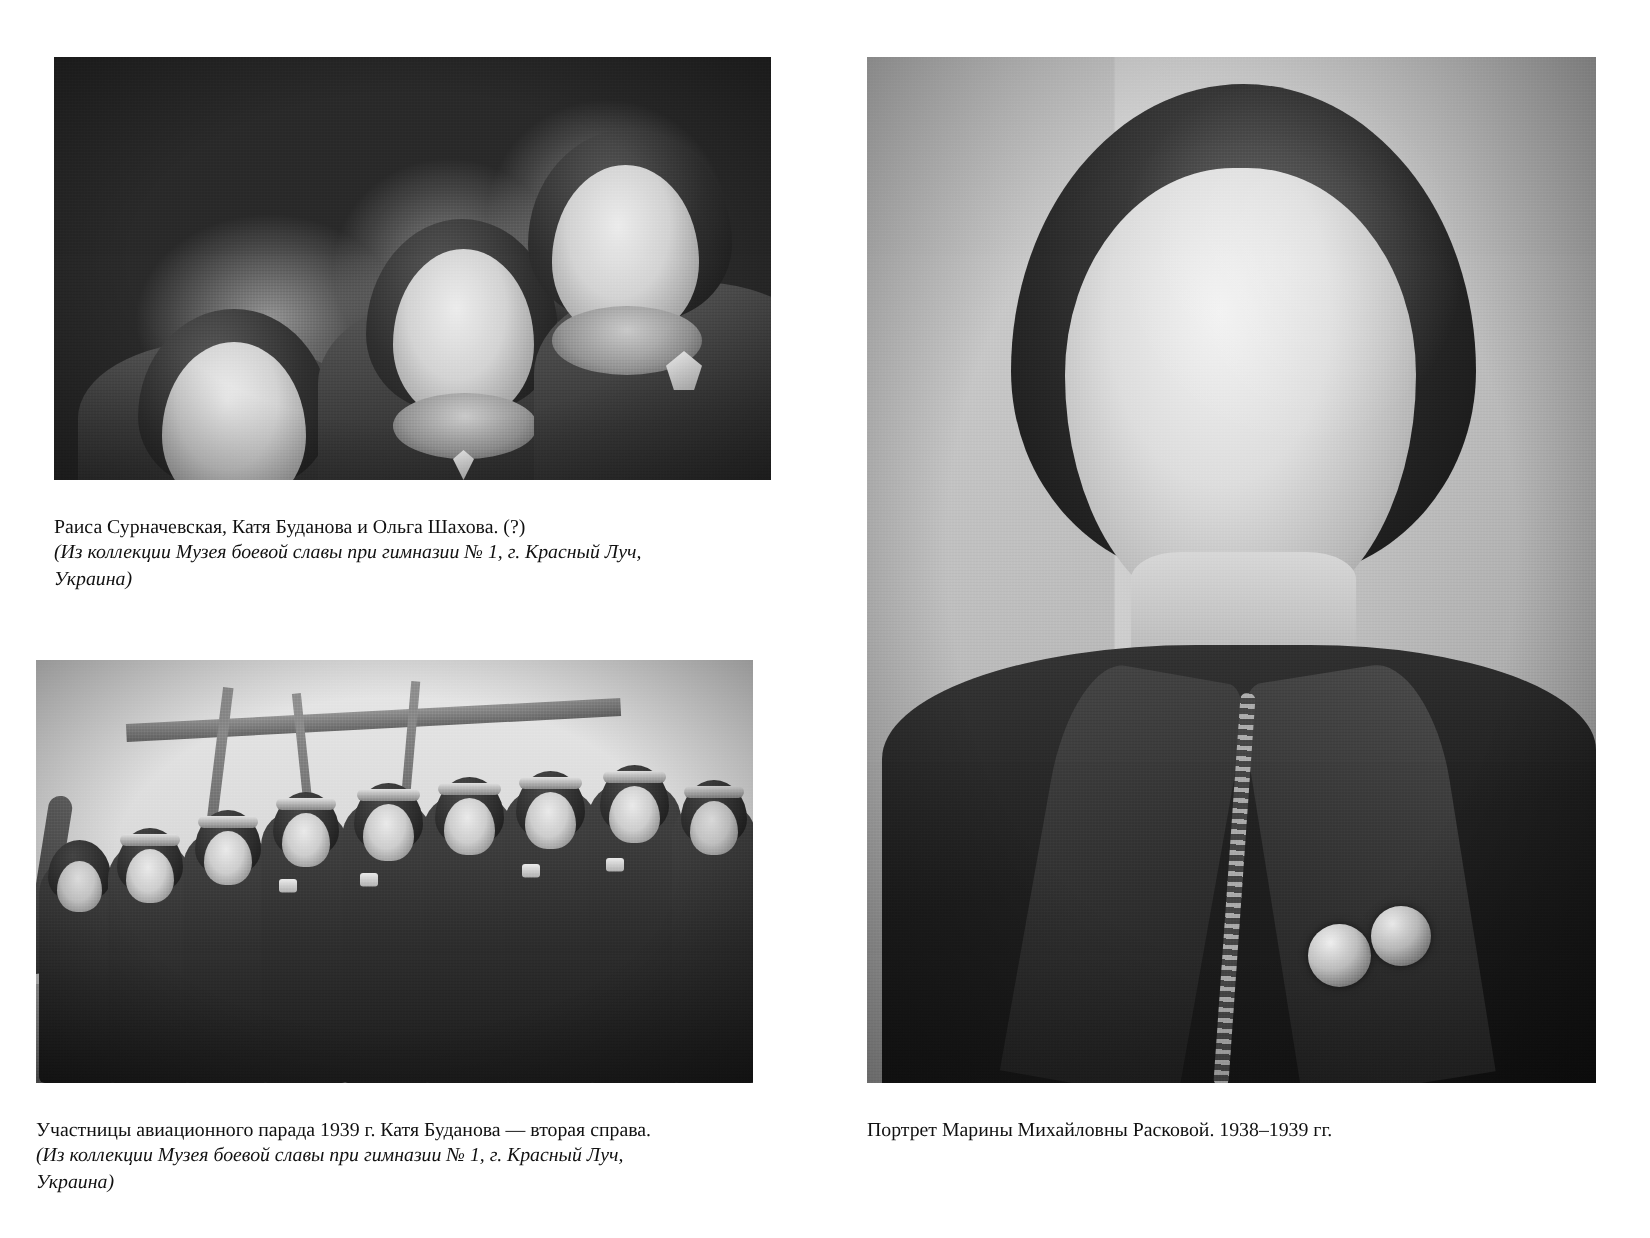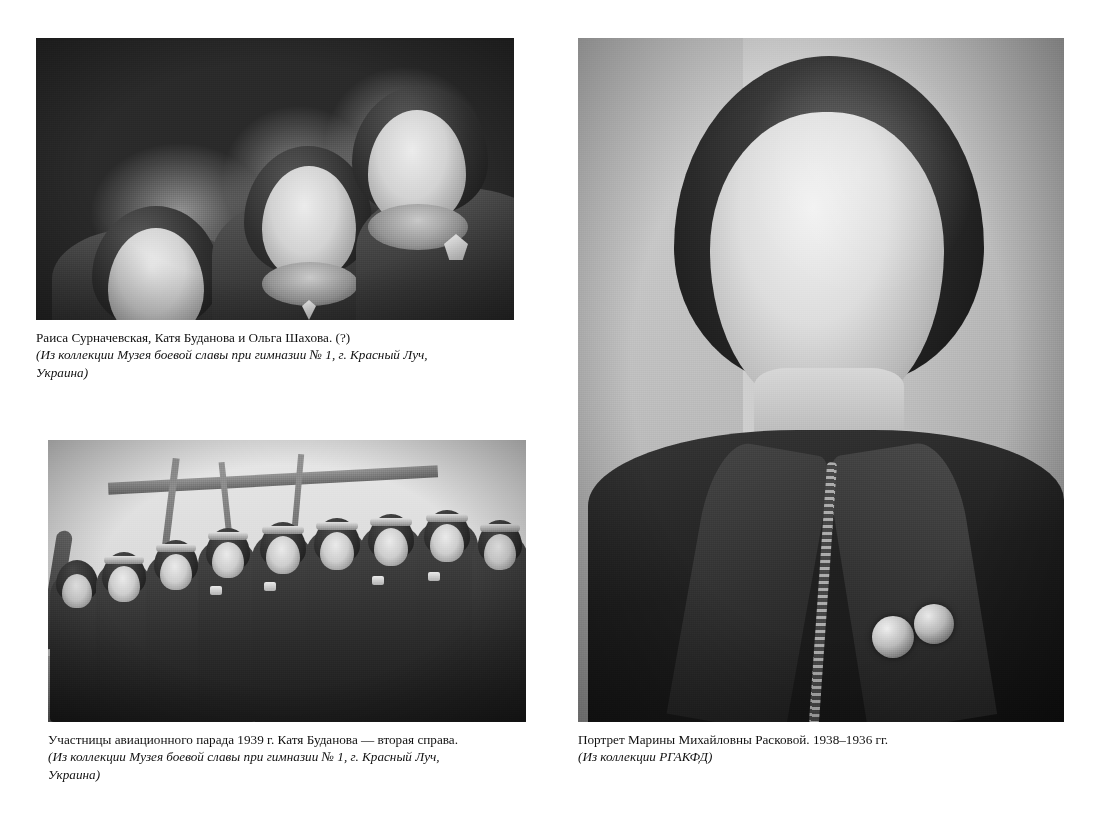--- a/index.html
+++ b/index.html
@@ -25,34 +25,34 @@
   .photo-block {
     position: absolute;
   }
   .photo {
     position: relative;
     overflow: hidden;
     background: #8a8a8a;
     filter: grayscale(100%);
   }
   .caption {
-    margin-top: 9px;
+    margin-top: 22px;
     font-size: 13.2px;
     line-height: 1.32;
     color: #111;
   }
   .caption .src {
     font-style: italic;
   }
 
   
   #block-trio { left: 36px; top: 38px; width: 478px; }
   #photo-trio { width: 478px; height: 282px; }
 
-  #block-parade { left: 48px; top: 440px; width: 478px; }
+  #block-parade { left: 24px; top: 440px; width: 478px; }
   #photo-parade { width: 478px; height: 282px; }
 
   
   #block-portrait { left: 578px; top: 38px; width: 486px; }
   #photo-portrait { width: 486px; height: 684px; }
 
   
   .ph-trio-bg {
     position: absolute; inset: 0;
     background:
@@ -369,18 +369,17 @@
       <div id="por-zip"></div>
       <div class="por-medal" id="por-medal1"></div>
       <div class="por-medal" id="por-medal2"></div>
 
       <div class="por-highlight"></div>
       <div class="ph-grain"></div>
       <div class="ph-vignette"></div>
     </div>
 
     <div class="caption">
-      <div>Портрет Марины Михайловны Расковой. 1938–1936 гг.</div>
-      <div class="src">(Из коллекции РГАКФД)</div>
+      <div>Портрет Марины Михайловны Расковой. 1938–1939 гг.</div>
     </div>
   </div>
 
 </div>
 
 </body></html>

